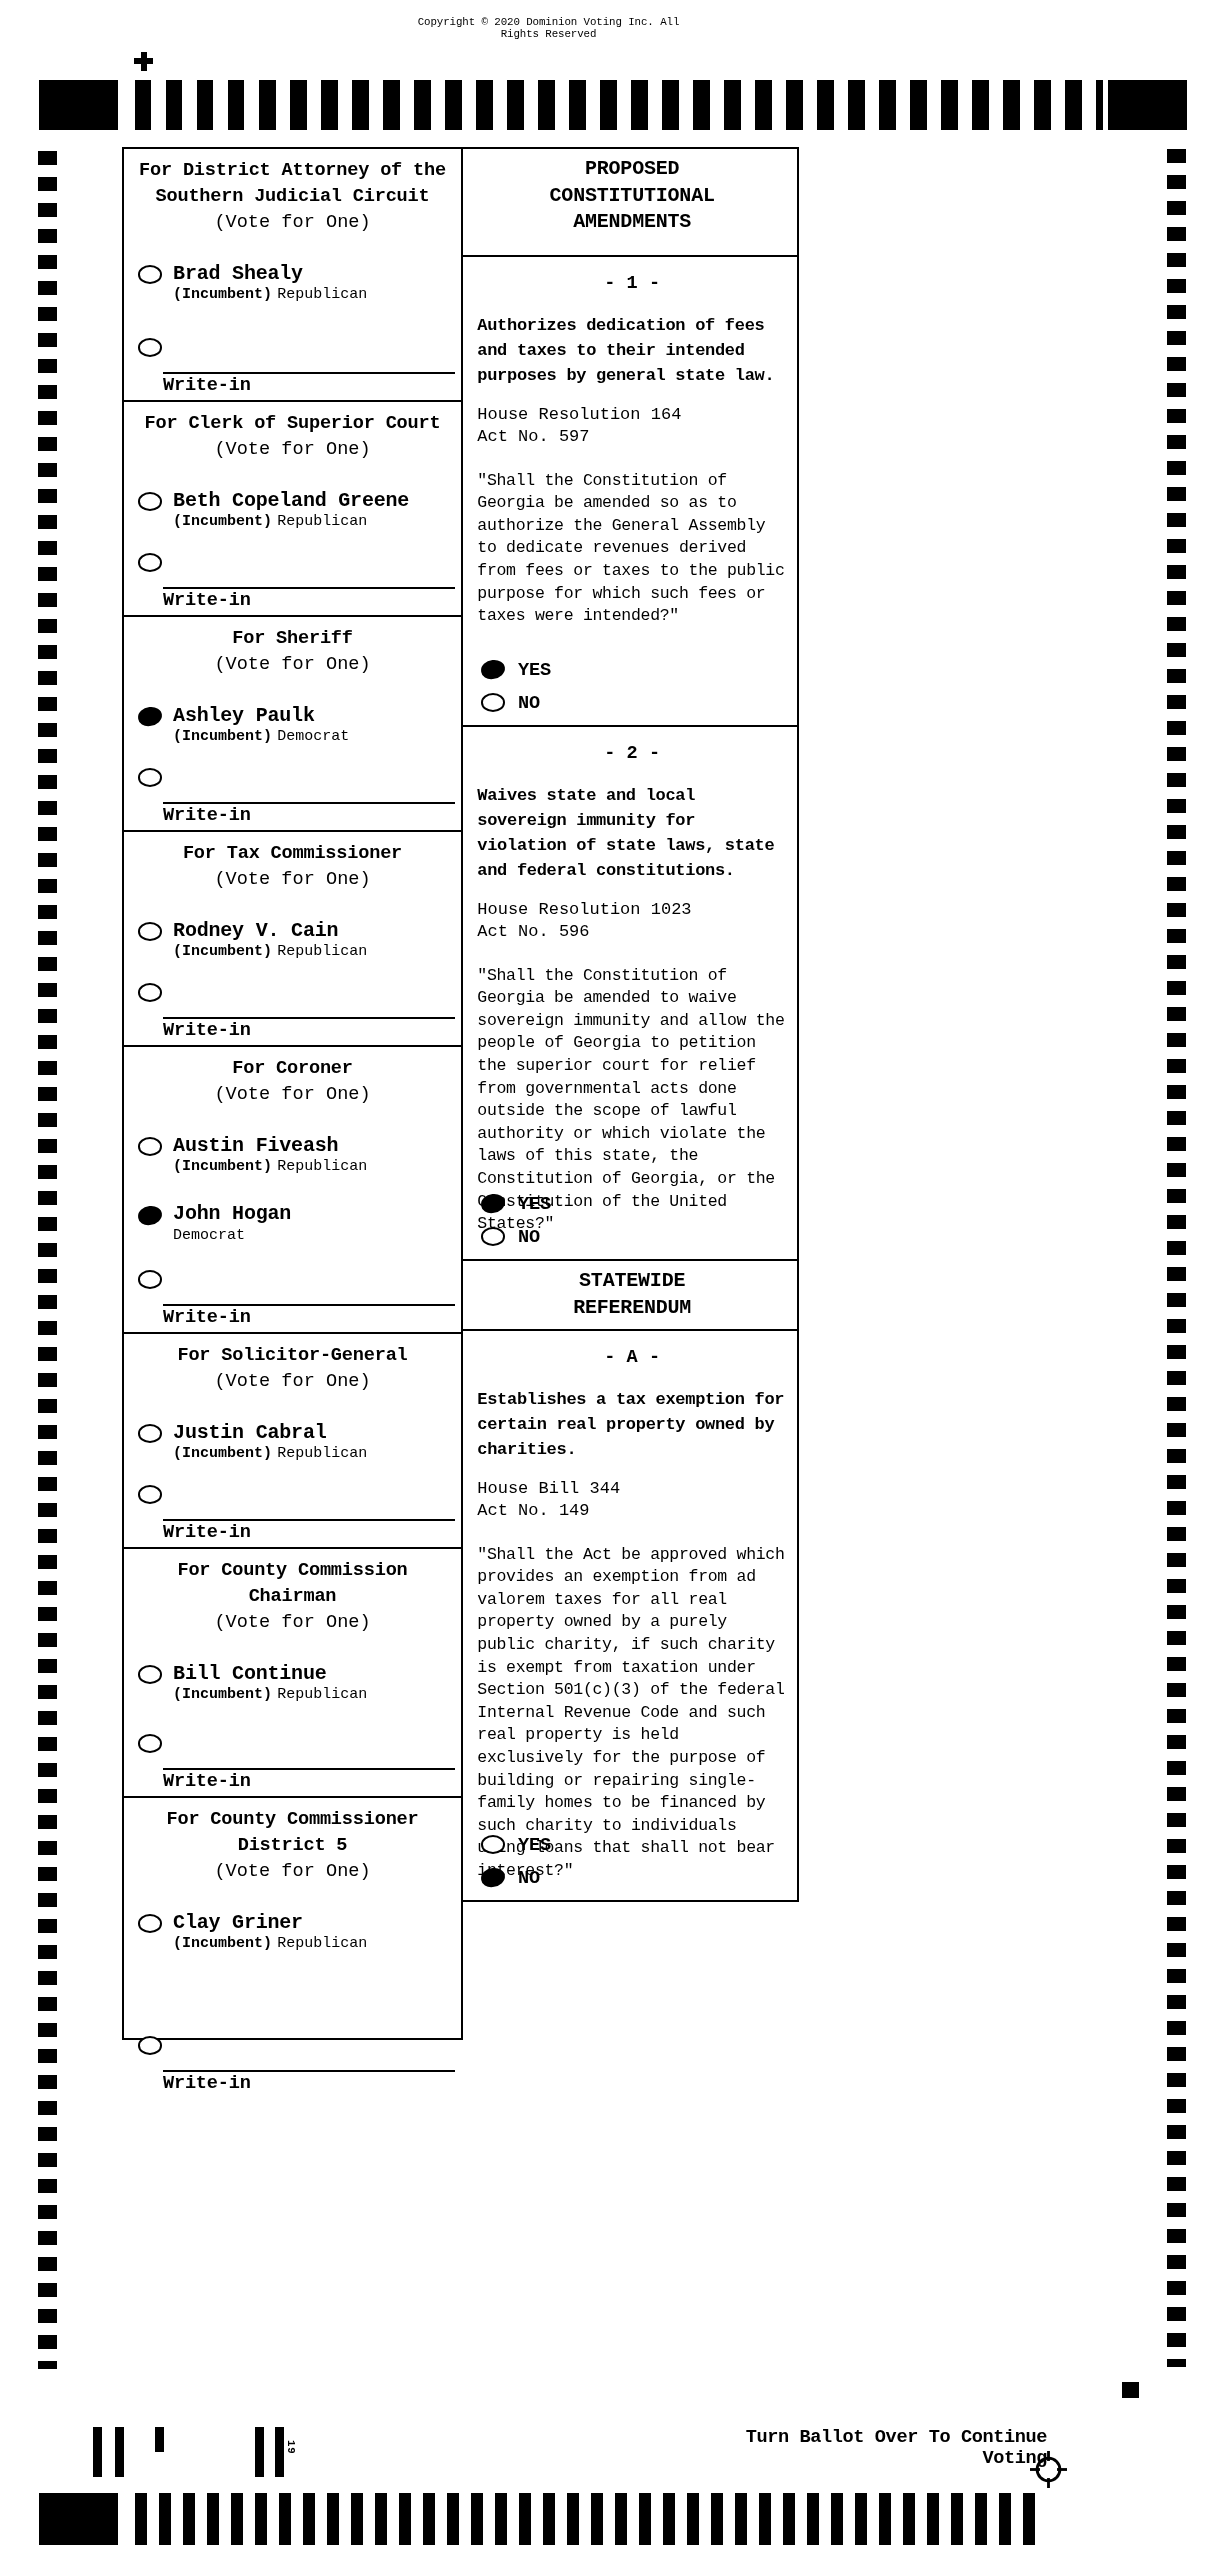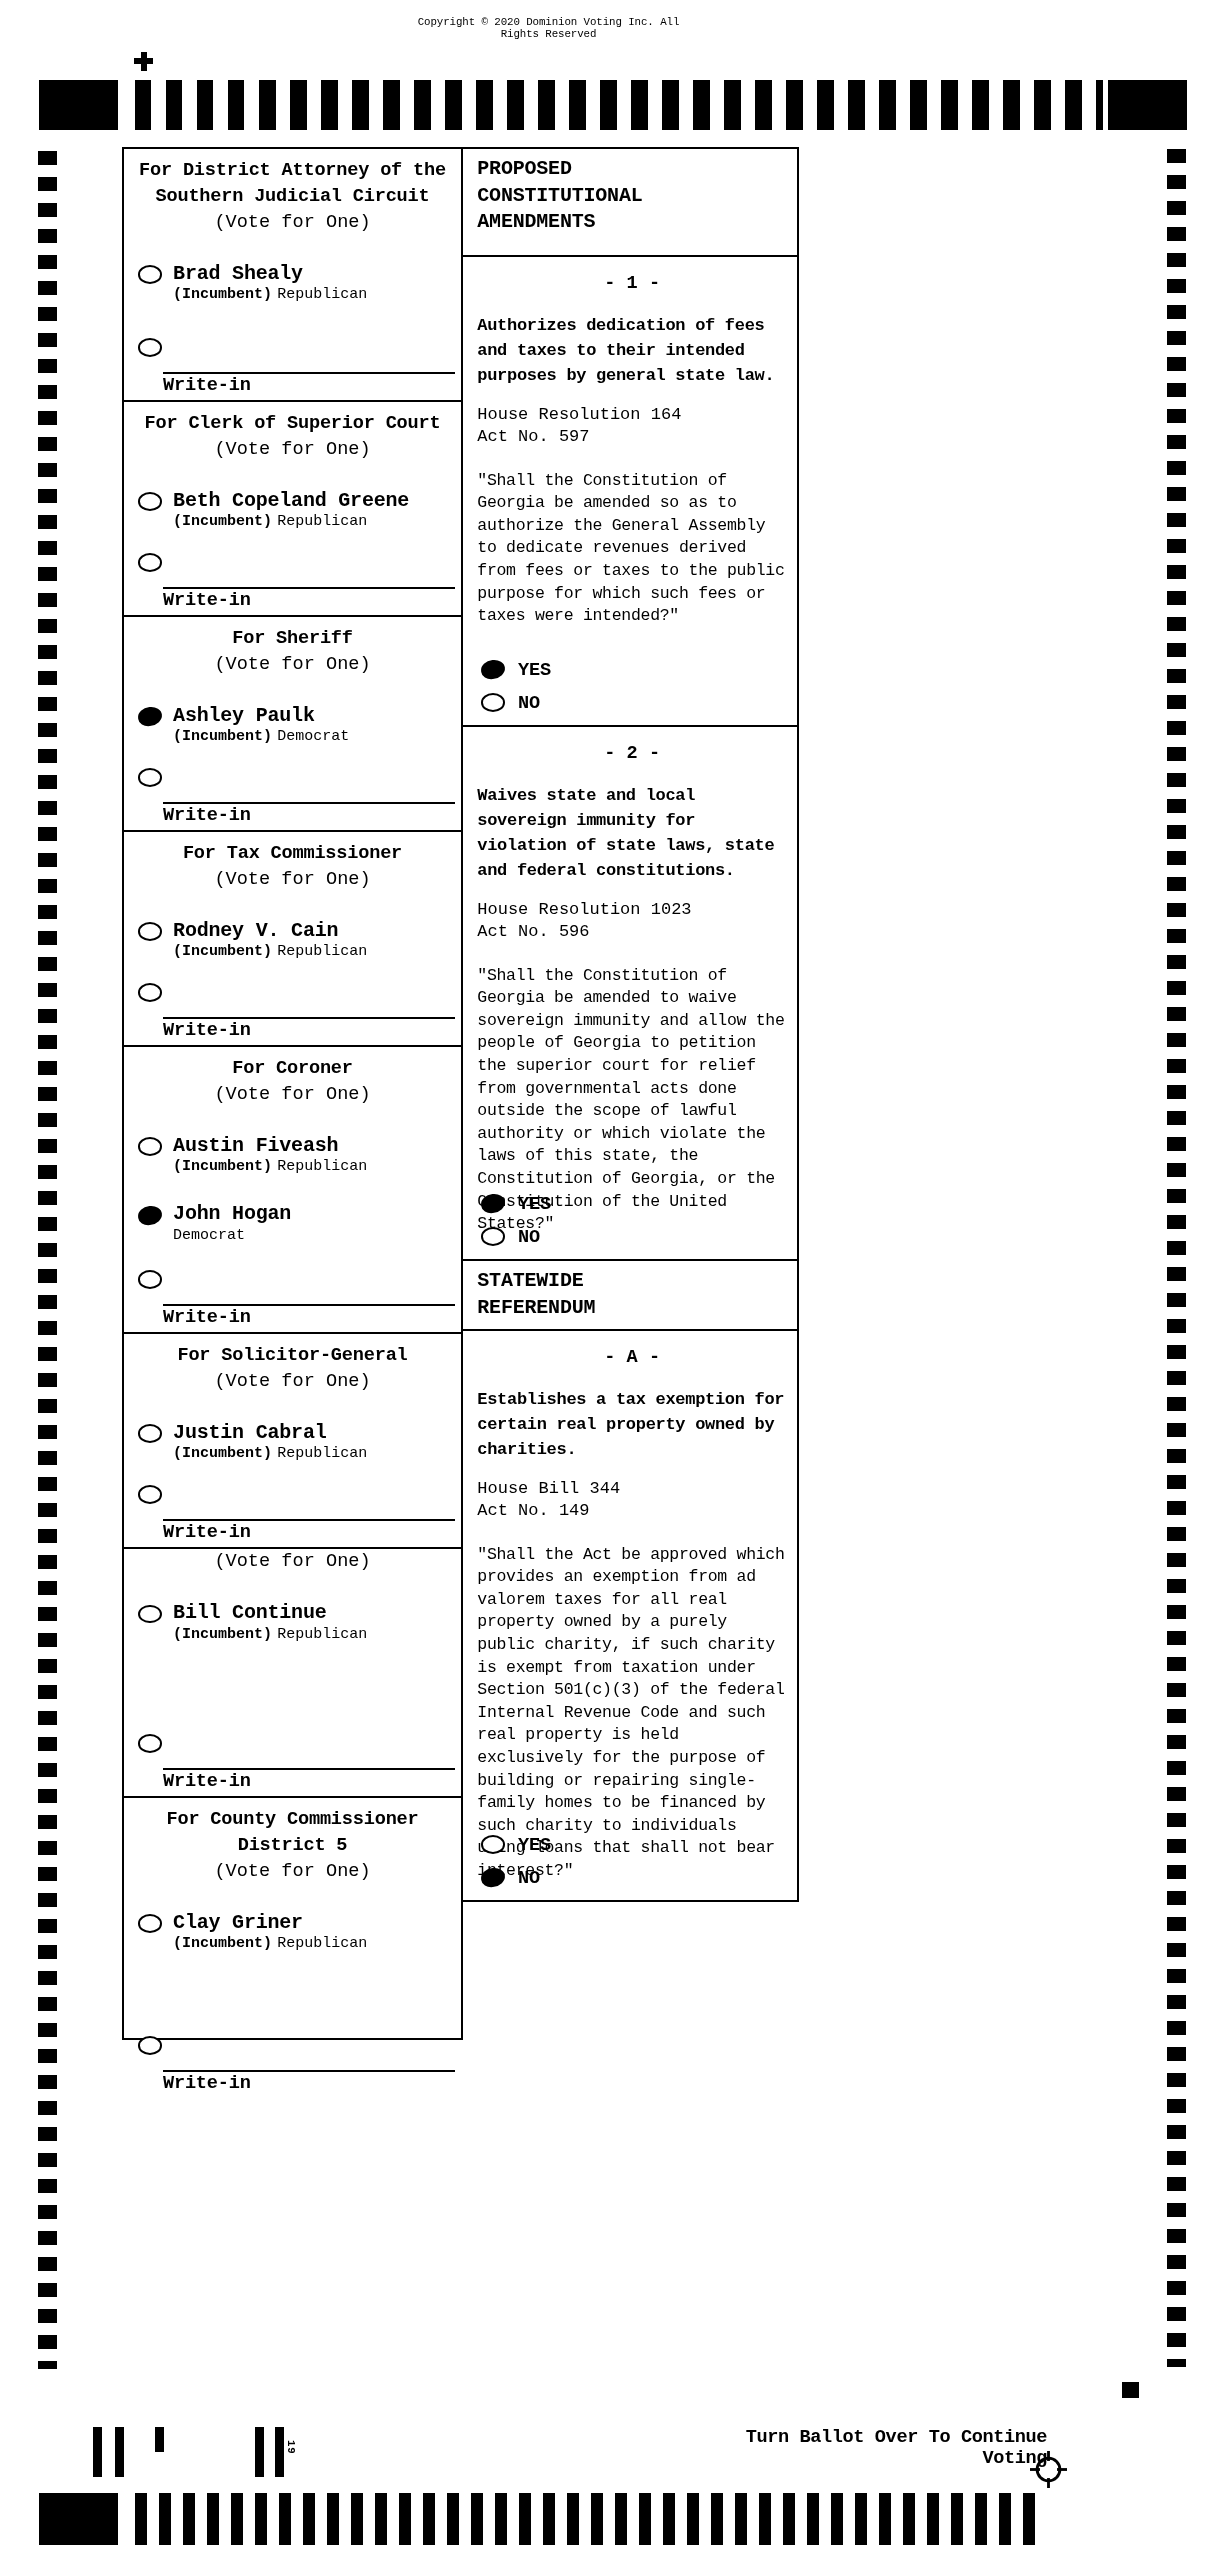--- a/index.html
+++ b/index.html
@@ -49,21 +49,21 @@
   .blank-oval { position:absolute; left:14.3px; bottom:43px; }
   .write-in { position:absolute; left:39px; right:5.7px; bottom:3.6px; border-top:2.2px solid #000;
     padding-top:1.4px; font-weight:bold; font-size:18.6px; letter-spacing:-0.2px; }
 
   
   .measures-col { position:absolute; left:461px; top:147px; width:338px; height:1755px;
     border:2.2px solid #000; box-sizing:border-box; }
   .msec { position:relative; border-bottom:2.2px solid #000; box-sizing:border-box;
     padding:0 10px 0 14.3px; overflow:hidden; }
   .msec.last { border-bottom:none; }
-  .mheader { font-weight:bold; font-size:20px; line-height:26.5px;
+  .mheader { text-align:center; font-weight:bold; font-size:20px; line-height:26.5px;
     padding-top:7.2px; letter-spacing:-0.2px; }
   .mnumber { text-align:center; font-weight:bold; font-size:18.6px; line-height:21.5px; margin-top:16px; }
   .msummary { font-weight:bold; font-size:17px; line-height:25px; margin-top:18.6px; letter-spacing:-0.3px; }
   .mauthority { font-size:17px; line-height:22px; margin-top:16px; }
   .mquestion { font-size:16.5px; line-height:22.6px; margin-top:21.5px; letter-spacing:-0.3px; }
   .choice-row { position:absolute; left:18px; display:flex; align-items:flex-start; }
   .choice-row.yes { bottom:44px; }
   .choice-row.no { bottom:10.8px; }
   .choice-label { font-weight:bold; font-size:18.6px; margin-left:13px; letter-spacing:-0.2px; }
 </style>
@@ -224,20 +224,24 @@
       </div>
     </div>
   </div>
         </div>
     <div class="oval blank-oval"></div>
     <div class="write-in">
       <span>Write-in</span>
     </div>
   </div>
       <div class="contest" style="height: 249px;">
+    <div class="contest-title">
+          <div>For County Commission</div>
+          <div>Chairman</div>
+        </div>
     <div class="vote-instruction">(Vote for One)</div>
     <div>
           <div class="cand-row">
     <div class="oval"></div>
     <div class="cand-text">
       <div class="cand-name">Bill Continue</div>
       <div class="cand-sub">
         <span class="inc">(Incumbent)</span><span>Republican</span>
       </div>
     </div>

